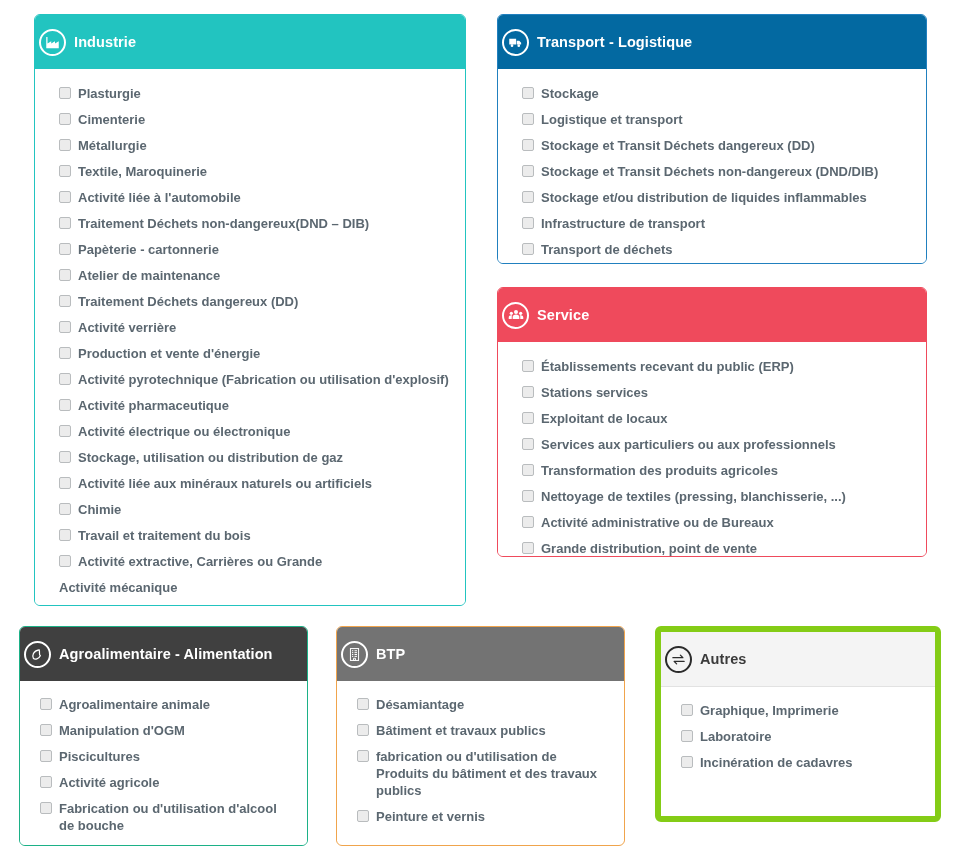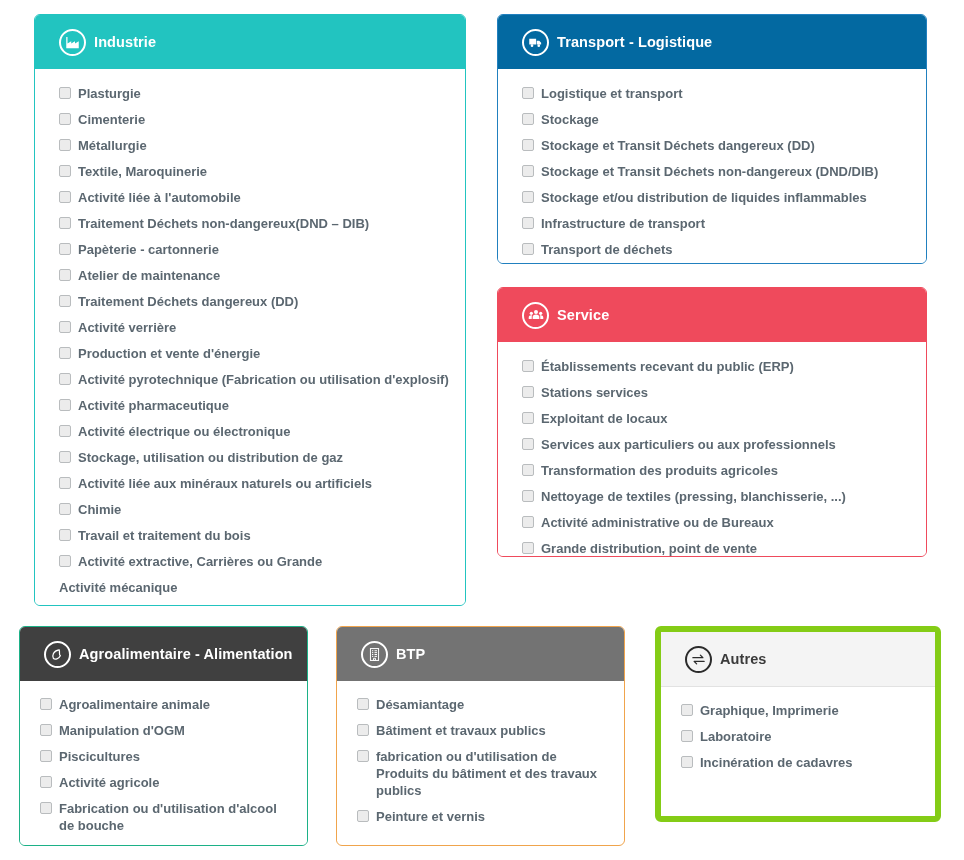--- a/index.html
+++ b/index.html
@@ -21,21 +21,21 @@
     box-sizing:border-box;
     border-radius:6px;
     overflow:hidden;
     background:#ffffff;
   }
   .panel-head{
     display:flex;
     align-items:center;
     gap:8px;
     height:54px;
-    padding:0 24px;
+    padding:0 4px;
     box-sizing:border-box;
   }
   .panel-title{
     color:#ffffff;
     font-size:14.5px;
     font-weight:bold;
     letter-spacing:.1px;
     white-space:nowrap;
   }
   .panel-body{
@@ -222,25 +222,25 @@
             <path d="M2 6h11v9H2zM14 9h4l3 3.2V15h-7z"></path>
             <circle cx="6.4" cy="17" r="2.1"></circle>
             <circle cx="17.2" cy="17" r="2.1"></circle>
           </svg>
       </span>
       <span class="panel-title">Transport - Logistique</span>
     </header>
     <div class="panel-body">
       <label class="row">
           <span class="cb"></span>
+          <span class="lbl">Stockage</span>
+        </label>
+      <label class="row">
+          <span class="cb"></span>
           <span class="lbl">Logistique et transport</span>
-        </label>
-      <label class="row">
-          <span class="cb"></span>
-          <span class="lbl">Stockage</span>
         </label>
       <label class="row">
           <span class="cb"></span>
           <span class="lbl">Stockage et Transit Déchets dangereux (DD)</span>
         </label>
       <label class="row">
           <span class="cb"></span>
           <span class="lbl">Stockage et Transit Déchets non-dangereux (DND/DIB)</span>
         </label>
       <label class="row">

